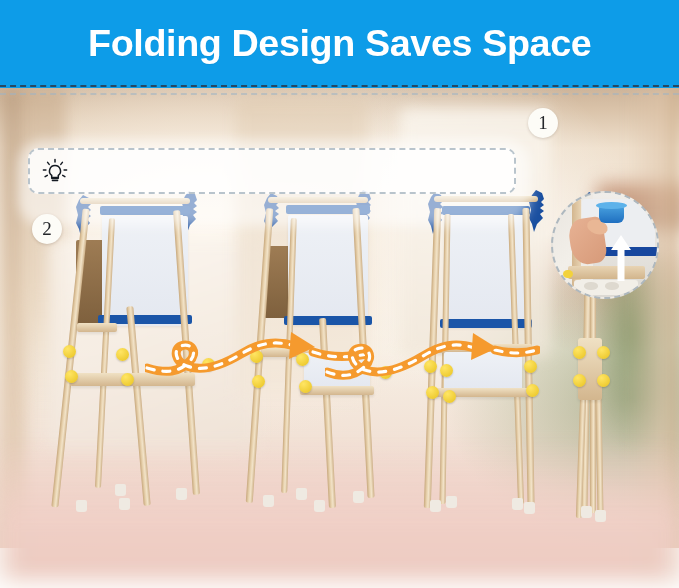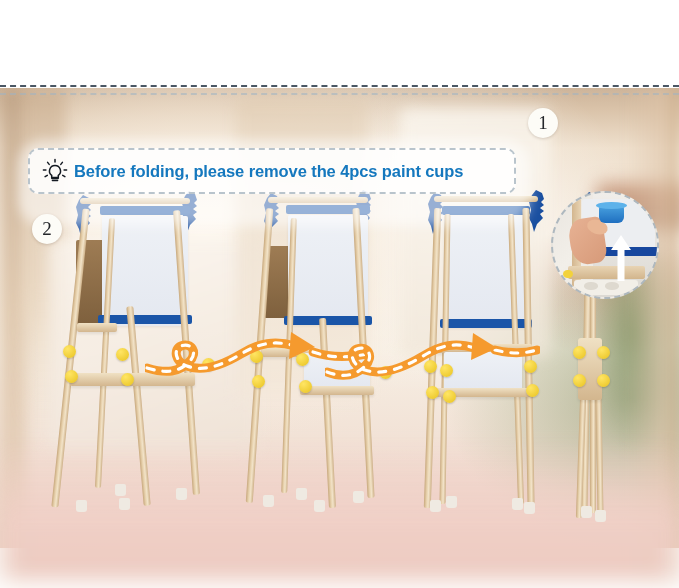--- a/index.html
+++ b/index.html
@@ -145,20 +145,23 @@
   .panel-dark{position:absolute;background:linear-gradient(180deg,#9e7c54,#7e603d);border-radius:2px;}
 
   
   .arrow-svg{position:absolute;pointer-events:none;}
 </style>
 </head>
 <body>
 
 <div class="page">
 
+  <div class="header">
+    <div class="header-title">Folding Design Saves Space</div>
+  </div>
   <div class="header-dash"></div>
 
   <div class="scene">
 
     <div class="bg-shape bg-col-l2"></div>
     <div class="bg-shape bg-col-l"></div>
     <div class="bg-shape bg-bed"></div>
     <div class="bg-shape bg-frame"></div>
     <div class="bg-shape bg-window"></div>
     <div class="bg-shape bg-pot"></div>
@@ -315,21 +318,20 @@
     <div class="callout">
       <span class="bulb">
         <svg viewBox="0 0 30 30" width="30" height="30">
           <g stroke="#141a22" stroke-width="1.5" fill="none" stroke-linecap="round">
             <path d="M15 9.5 a5.5 5.5 0 0 0 -3.3 9.9 v2.1 h6.6 v-2.1 A5.5 5.5 0 0 0 15 9.5 Z"></path>
             <path d="M11.8 22.4 h6.4 M12.4 24.4 h5.2"></path>
             <path d="M15 3.5 v2.6 M7.6 6.4 l1.6 2 M22.4 6.4 l-1.6 2 M3.4 14 h2.5 M24.1 14 h2.5 M5.1 20.6 l2.2 -1.3 M24.9 20.6 l-2.2 -1.3"></path>
           </g>
         </svg>
       </span>
-      <span class="callout-text">Before folding, please remove the 4pcs paint cups</span>
     </div>
 
     <div class="inset">
       <div class="inset-wall"></div>
       <div class="inset-wood-v"></div>
       <div class="inset-board"></div>
       <div class="inset-blue-bar"></div>
       <div class="inset-tray"></div>
       <div class="inset-tray2"></div>
       <div class="inset-hole" style="left:30%;"></div>

